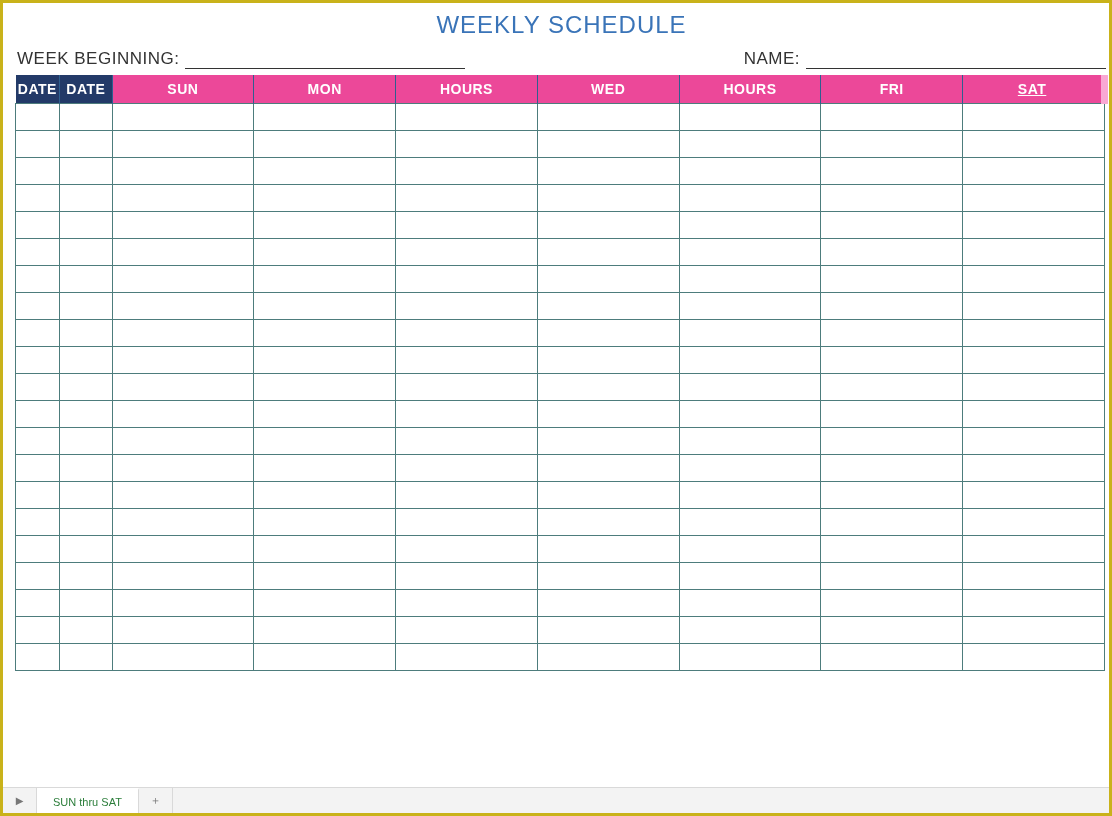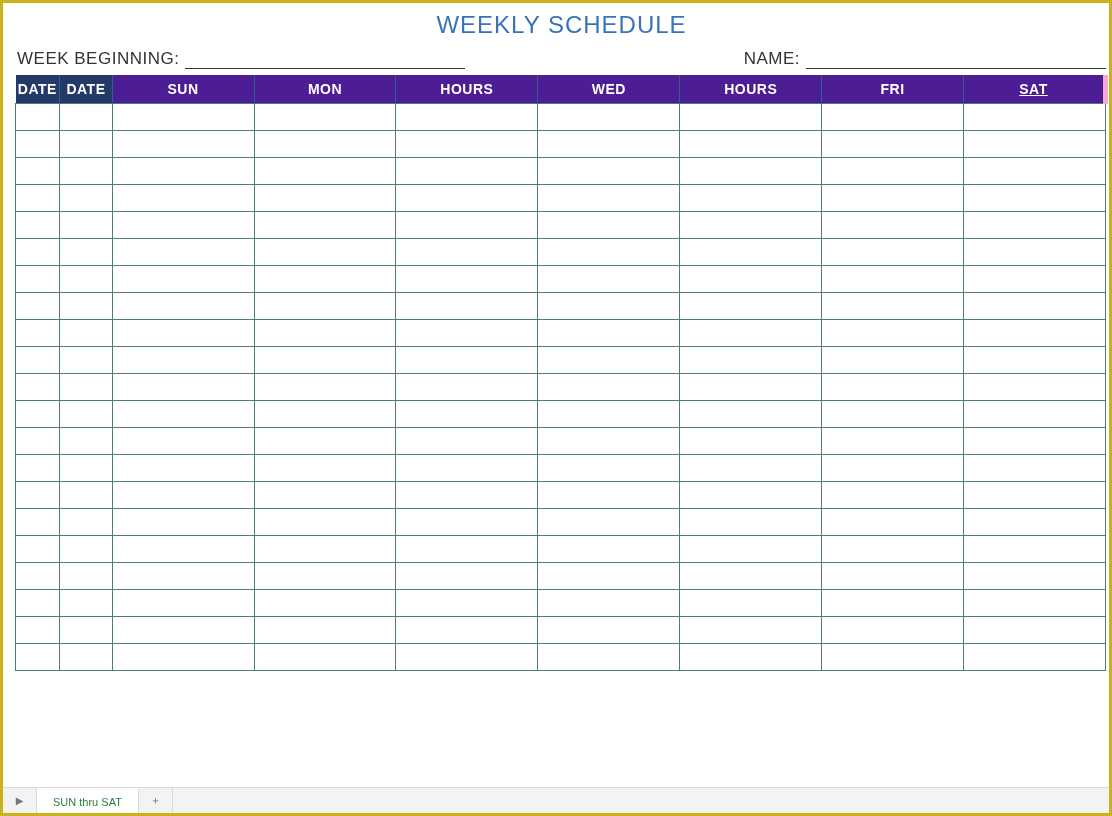--- a/index.html
+++ b/index.html
@@ -40,23 +40,23 @@
     }
     table.schedule th {
       color: #fff;
       font-size: 14px;
       font-weight: 700;
       text-align: center;
       padding: 6px 2px;
       border-right: 1px solid #2e5f8f;
       letter-spacing: .5px;
     }
-    table.schedule th:last-child { border-right: 5px solid #f9a8d4; text-decoration: underline; }
+    table.schedule th:last-child { border-right: 7px solid #f9a8d4; text-decoration: underline; }
     .th-dark { background: #233a68; }
-    .th-blue { background: #4c1d95; }
+    .th-blue { background: #ec4899; }
     table.schedule td {
       height: 27px;
       border: 1px solid #4d7c7c;
       background: #fff;
     }
     table.schedule tbody tr td:first-child,
     table.schedule tbody tr td:nth-child(2) {
       border-color: #4d7c7c;
     }
 

